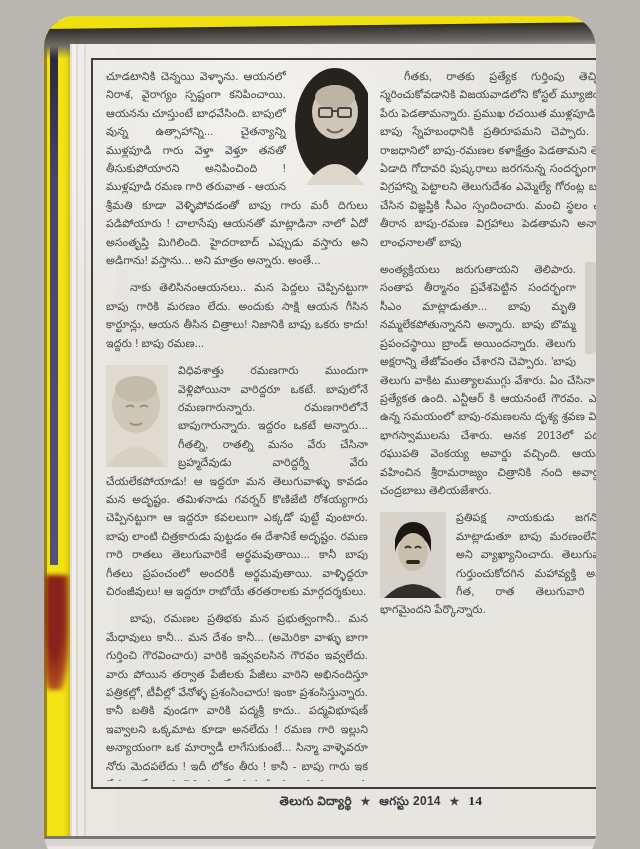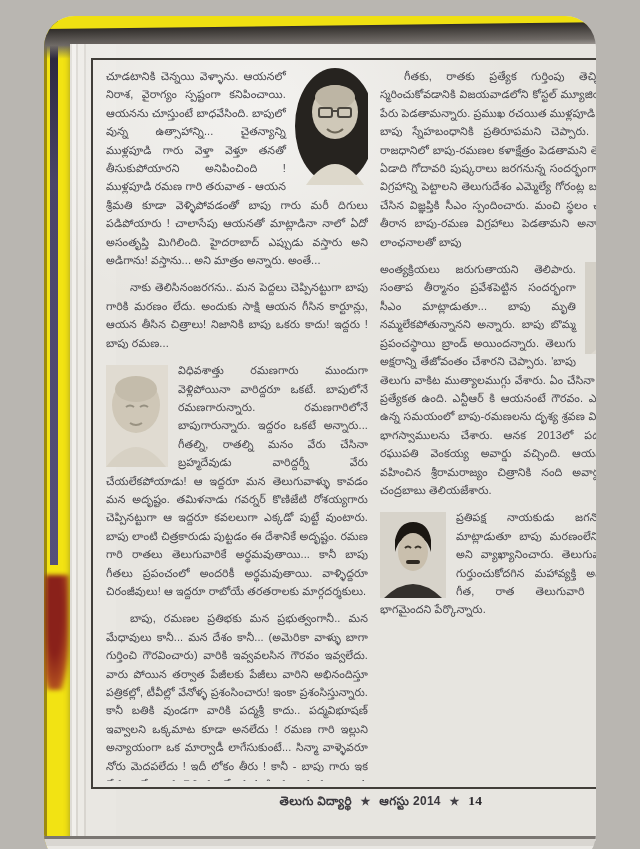--- a/index.html
+++ b/index.html
@@ -86,21 +86,21 @@
               <ellipse cx="41" cy="30" rx="20" ry="12" fill="#bdb5a4"></ellipse>
               <rect x="25" y="41" width="13" height="9" rx="2" fill="none" stroke="#4a463f" stroke-width="2"></rect>
               <rect x="44" y="41" width="13" height="9" rx="2" fill="none" stroke="#4a463f" stroke-width="2"></rect>
               <line x1="38" y1="44" x2="44" y2="44" stroke="#4a463f" stroke-width="2"></line>
               <path d="M33 62 q8 7 16 0" stroke="#6b6557" fill="none" stroke-width="2"></path>
             </svg>
           </span>
           <span>చూడటానికి చెన్నయి వెళ్ళాను. ఆయనలో నిరాశ, వైరాగ్యం స్పష్టంగా కనిపించాయి. ఆయనను చూస్తుంటే బాధవేసింది. బాపులో వున్న ఉత్సాహాన్ని... చైతన్యాన్ని ముళ్లపూడి గారు వెళ్తా వెళ్తూ తనతో తీసుకుపోయారని అనిపించింది ! ముళ్లపూడి రమణ గారి తరువాత - ఆయన శ్రీమతి కూడా వెళ్ళిపోవడంతో బాపు గారు మరీ దిగులు పడిపోయారు ! చాలాసేపు ఆయనతో మాట్లాడినా నాలో ఏదో అసంతృప్తి మిగిలింది. హైదరాబాద్ ఎప్పుడు వస్తారు అని అడిగాను! వస్తాను... అని మాత్రం అన్నారు. అంతే...</span>
         </p>
         <p>
-          <span>నాకు తెలిసినంజరగను.. మన పెద్దలు చెప్పినట్టుగా బాపు గారికి మరణం లేదు. అందుకు సాక్షి ఆయన గీసిన కార్టూన్లు, ఆయన తీసిన చిత్రాలు! నిజానికి బాపు ఒకరు కాదు! ఇద్దరు ! బాపు రమణ...</span>
+          <span>నాకు తెలిసినంఆయనలు.. మన పెద్దలు చెప్పినట్టుగా బాపు గారికి మరణం లేదు. అందుకు సాక్షి ఆయన గీసిన కార్టూన్లు, ఆయన తీసిన చిత్రాలు! నిజానికి బాపు ఒకరు కాదు! ఇద్దరు ! బాపు రమణ...</span>
         </p>
         <p class="noindent">
           <span class="ph f-l ph-anr">
             <svg viewBox="0 0 64 102" preserveAspectRatio="none">
               <rect width="64" height="102" fill="#e0dbd0"></rect>
               <ellipse cx="32" cy="40" rx="24" ry="28" fill="#cdc5b4"></ellipse>
               <ellipse cx="32" cy="24" rx="21" ry="13" fill="#c2b9a7"></ellipse>
               <path d="M2 102 Q32 62 62 102 Z" fill="#d6d0c2"></path>
               <path d="M22 42 q4 -3 8 0 M36 42 q4 -3 8 0" stroke="#8f8878" fill="none" stroke-width="2"></path>
               <path d="M26 58 q6 4 12 0" stroke="#938b7a" fill="none" stroke-width="2"></path>

